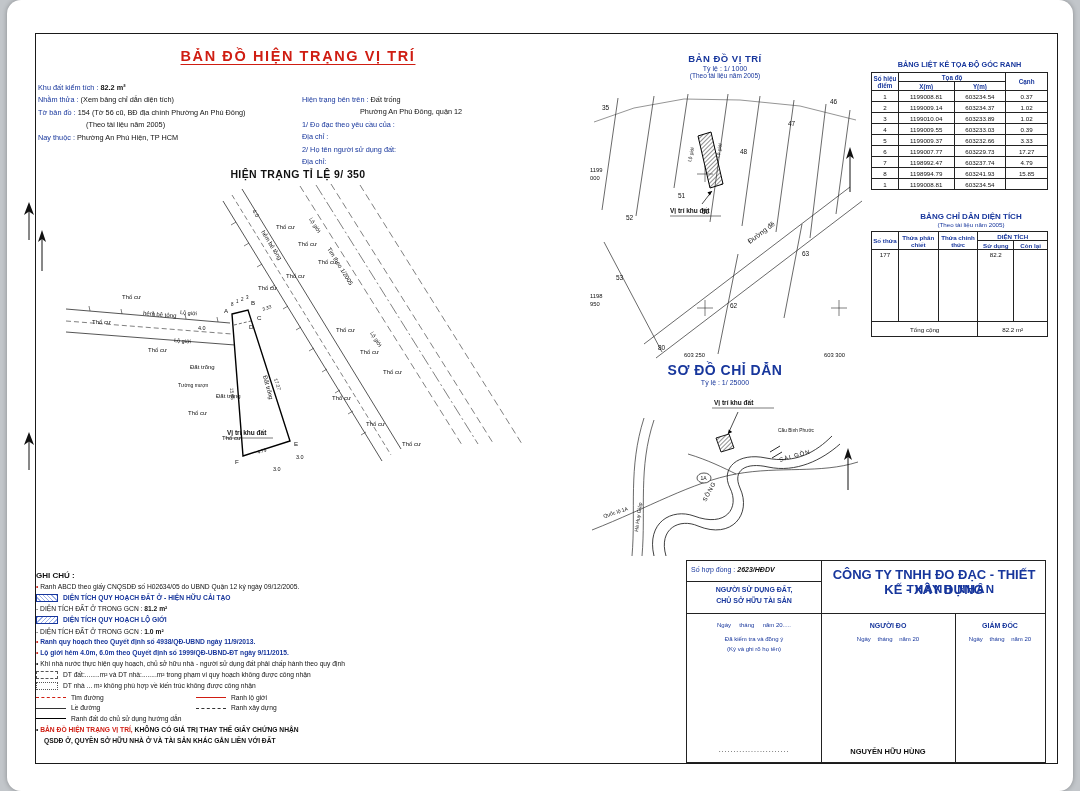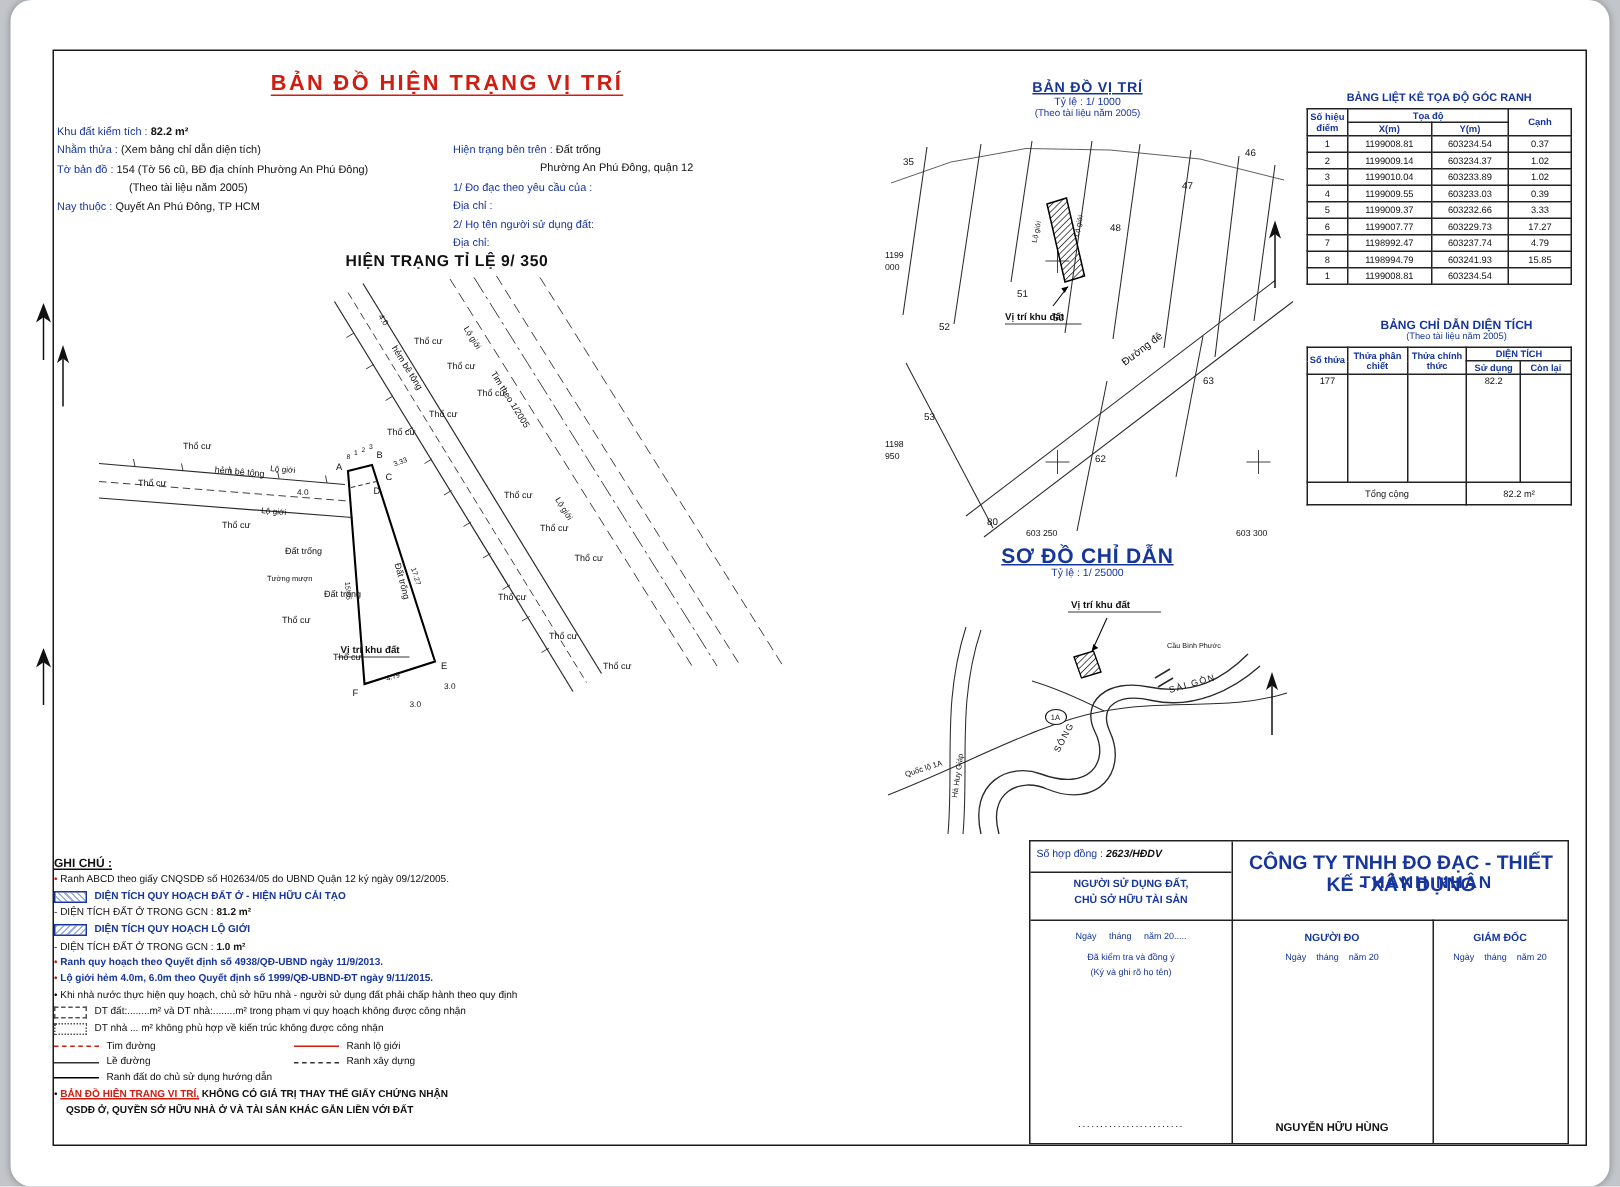--- a/index.html
+++ b/index.html
@@ -4,21 +4,21 @@
 <style>
   *{box-sizing:border-box}
   html,body{margin:0;padding:0}
   body{width:1080px;height:791px;position:relative;background:#c2c6ca;font-family:"Liberation Sans",sans-serif;color:#111;overflow:hidden}
   .sheet{position:absolute;left:7px;top:0;width:1066px;height:791px;background:#fff;border-radius:14px;box-shadow:0 0 5px rgba(0,0,0,.3)}
   .frame{position:absolute;left:28px;top:33px;width:1023px;height:731px;border:1.6px solid #1a1a1a}
   .abs{position:absolute}
   .c{text-align:center}
   .b{font-weight:bold}
   .i{font-style:italic}
-  .u{text-decoration:underline}
+  .u{}
   .blue{color:#17369c}
   .red{color:#cf1d12}.t6{font-size:6px}.t7{font-size:7px}
   .doc-title{color:#cf1d12;font-weight:bold;font-size:14.5px;letter-spacing:1.6px;text-decoration:underline;text-underline-offset:3px}
   .meta div{line-height:12.4px;white-space:nowrap;font-size:7.3px}
   table{border-collapse:collapse}
   .tbl td,.tbl th{border:1px solid #222;padding:0.5px 1px;text-align:center;font-weight:normal}
   .tbl th{color:#17369c;font-weight:bold}
   .coords{width:177px;font-size:6.3px;background:#fff}
   .coords td{height:11px;font-size:6.2px}
   .areas{width:177px;font-size:6.2px}
@@ -55,21 +55,21 @@
 
 <div class="abs c" style="left:58px;top:47px;width:480px">
   <span class="doc-title">BẢN ĐỒ HIỆN TRẠNG VỊ TRÍ</span>
 </div>
 
 <div class="abs meta" style="left:38px;top:82px;width:262px">
   <div><span class="blue">Khu đất kiểm tích :</span> <span class="b">82.2 m²</span></div>
   <div><span class="blue">Nhằm thửa :</span> <span>(Xem bảng chỉ dẫn diện tích)</span></div>
   <div><span class="blue">Tờ bản đồ :</span> <span>154 (Tờ 56 cũ, BĐ địa chính Phường An Phú Đông)</span></div>
   <div style="padding-left:48px"><span>(Theo tài liệu năm 2005)</span></div>
-  <div><span class="blue">Nay thuộc :</span> <span>Quyết An Phú Đông, TP HCM</span></div>
+  <div><span class="blue">Nay thuộc :</span> <span>Phường An Phú Hiện, TP HCM</span></div>
 </div>
 
 <div class="abs meta" style="left:302px;top:94px;width:275px">
   <div><span class="blue">Hiện trạng bên trên :</span> <span>Đất trống</span></div>
   <div style="padding-left:58px"><span>Phường An Phú Đông, quận 12</span></div>
   <div><span class="blue">1/ Đo đạc theo yêu cầu của :</span></div>
   <div><span class="blue">Địa chỉ :</span></div>
   <div><span class="blue">2/ Họ tên người sử dụng đất:</span></div>
   <div><span class="blue">Địa chỉ:</span></div>
 </div>

